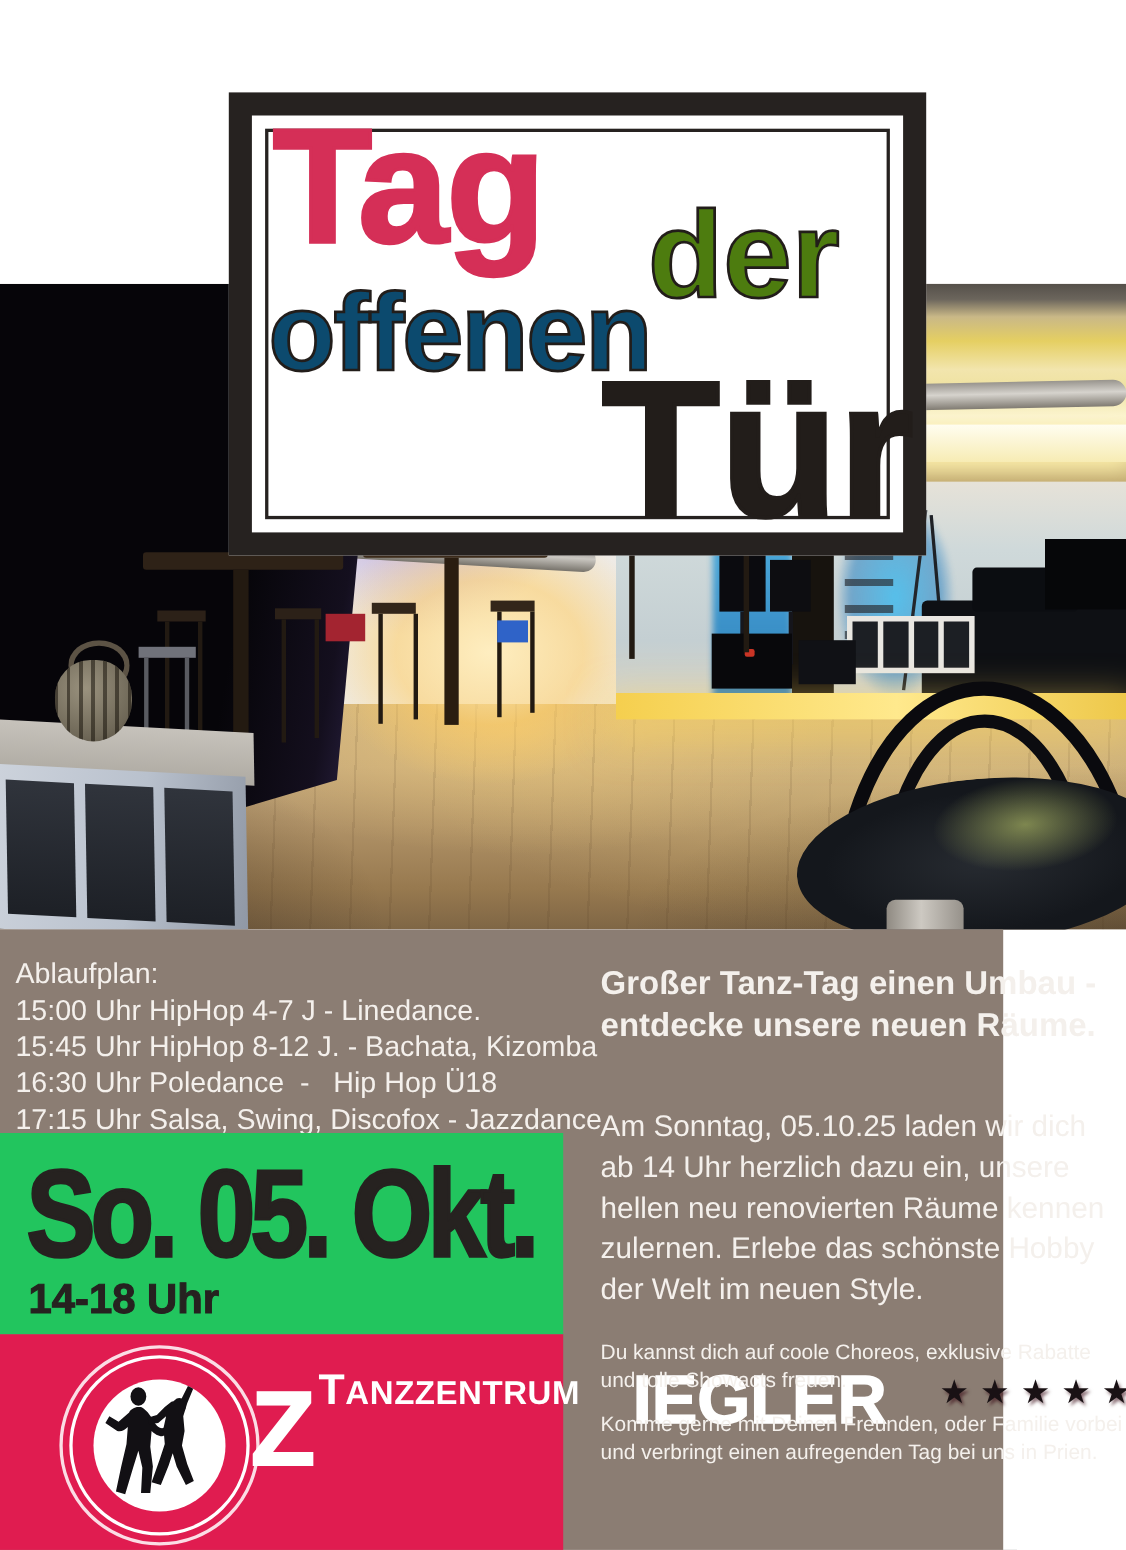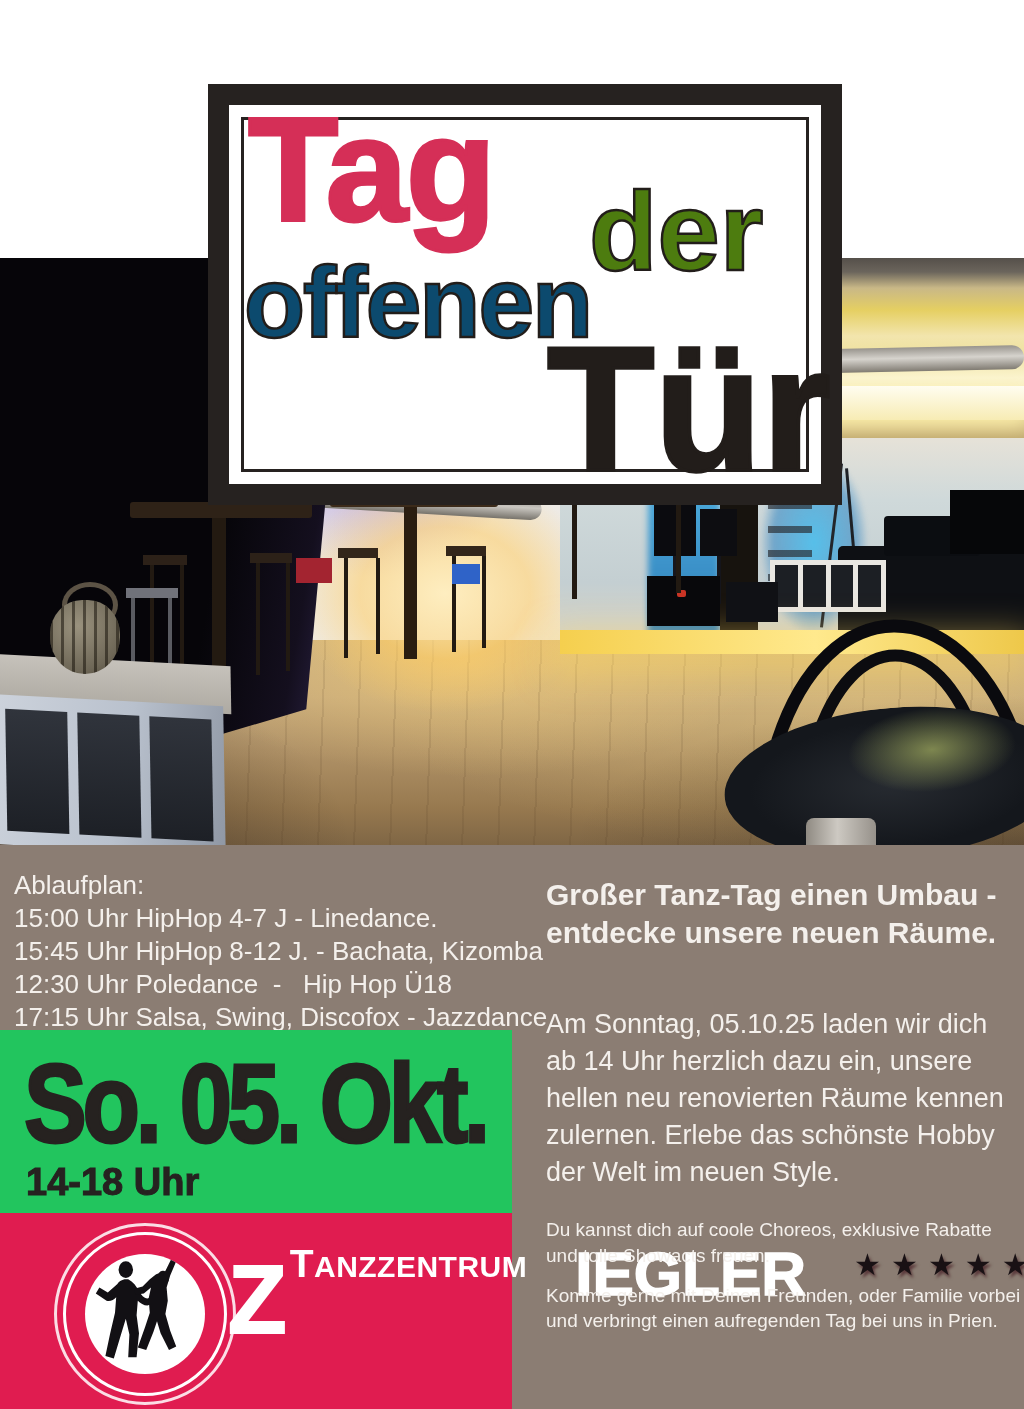--- a/index.html
+++ b/index.html
@@ -86,21 +86,21 @@
   
   .title-box{position:absolute;left:208px;top:84px;width:634px;height:421px;box-sizing:border-box;
       background:#ffffff;border:21px solid #262220;padding:12px;}
   .title-inner{position:relative;width:100%;height:100%;border:3px solid #262220;box-sizing:border-box;}
   .tw{position:absolute;font-weight:900;line-height:1;white-space:nowrap;}
   .tw-tag{left:4px;top:-24px;font-size:148px;color:#d52f57;letter-spacing:-2px;-webkit-text-stroke:3px #d52f57;}
   .tw-der{left:345px;top:56px;font-size:112px;color:#4d7c0f;-webkit-text-stroke:2.5px #221d1a;}
   .tw-offenen{left:0px;top:132px;font-size:100px;color:#0c4a6e;letter-spacing:-2px;-webkit-text-stroke:2.5px #221d1a;}
   .tw-tuer{left:303px;top:201px;font-size:176px;color:#221d1a;-webkit-text-stroke:3.5px #221d1a;}
   
-  .lower{position:absolute;left:0;top:845px;width:1024px;height:564px;background:#8b7d73;}
+  .lower{position:absolute;left:0;top:845px;width:912px;height:564px;background:#8b7d73;}
   .schedule{position:absolute;left:14px;top:24px;color:#f4f0ec;font-size:26px;line-height:33px;}
   .schedule-item{white-space:pre-wrap;}
   .date-box{position:absolute;left:0;top:185px;width:512px;height:183px;background:#22c55e;}
   .date-big{position:absolute;left:24px;top:18px;font-size:112px;font-weight:900;color:#262220;line-height:1;
       letter-spacing:-5px;transform:scaleX(.84);transform-origin:left top;-webkit-text-stroke:3px #262220;white-space:nowrap;}
   .date-time{position:absolute;left:26px;top:131px;font-size:38px;font-weight:900;color:#262220;-webkit-text-stroke:1px #262220;}
   
   .brand{position:absolute;left:0;top:368px;width:512px;height:196px;background:#e01c50;}
   .logo-ring{position:absolute;left:54px;top:10px;width:176px;height:176px;border:3px solid rgba(255,255,255,.85);border-radius:50%;}
   .logo-ring2{position:absolute;inset:6px;border:3px solid #ffffff;border-radius:50%;}
@@ -211,21 +211,21 @@
       <span class="tw tw-tuer">Tür</span>
     </div>
   </div>
 
   <div class="lower">
 
     <div class="schedule">
       <div>Ablaufplan:</div>
       <div class="schedule-item">15:00 Uhr HipHop 4-7 J - Linedance.</div>
       <div class="schedule-item">15:45 Uhr HipHop 8-12 J. - Bachata, Kizomba</div>
-      <div class="schedule-item">12:30 Uhr Poledance  -   Hip Hop Ü18</div>
+      <div class="schedule-item">16:30 Uhr Poledance  -   Hip Hop Ü18</div>
       <div class="schedule-item">17:15 Uhr Salsa, Swing, Discofox - Jazzdance</div>
     </div>
 
     <div class="date-box">
       <div class="date-big">So. 05. Okt.</div>
       <div class="date-time">14-18 Uhr</div>
     </div>
 
     <div class="brand">
       <div class="logo-ring">

